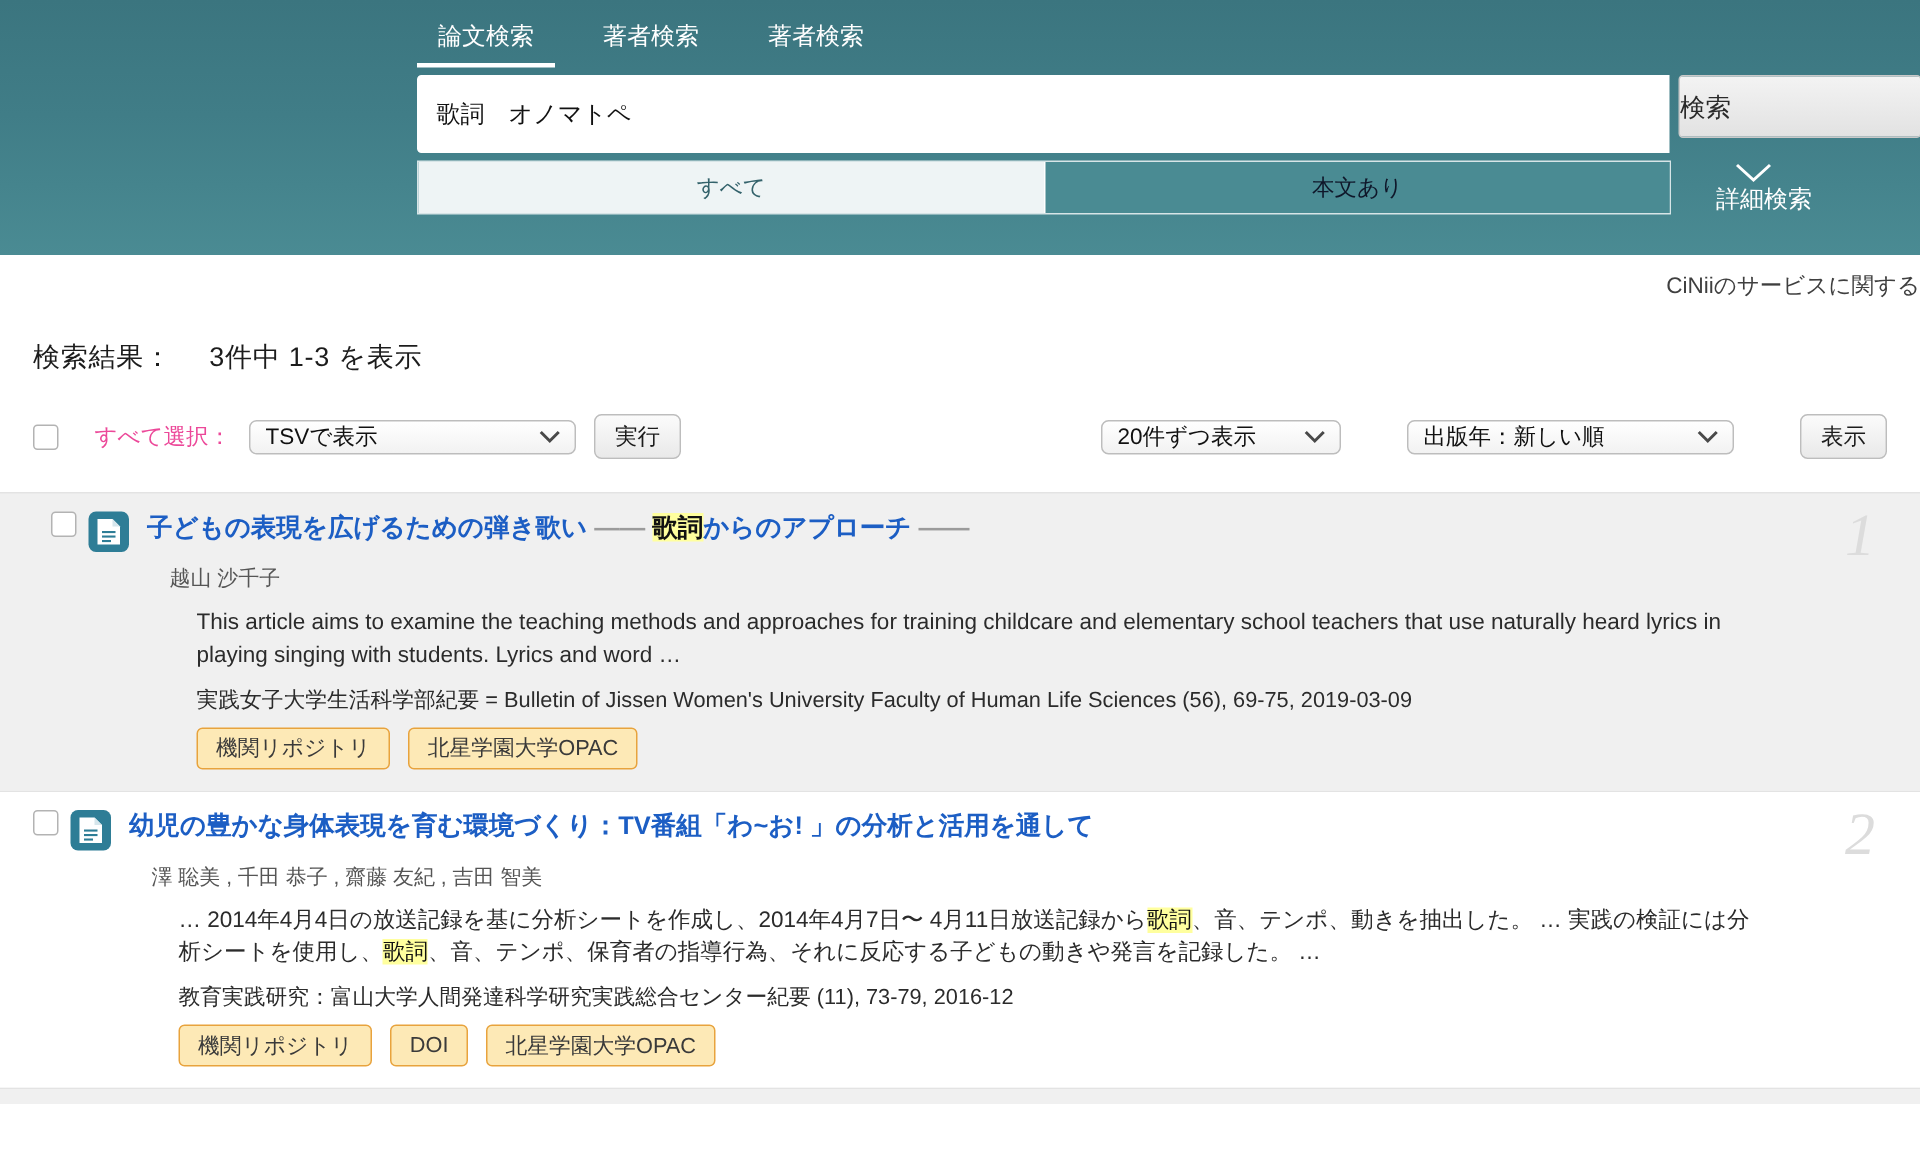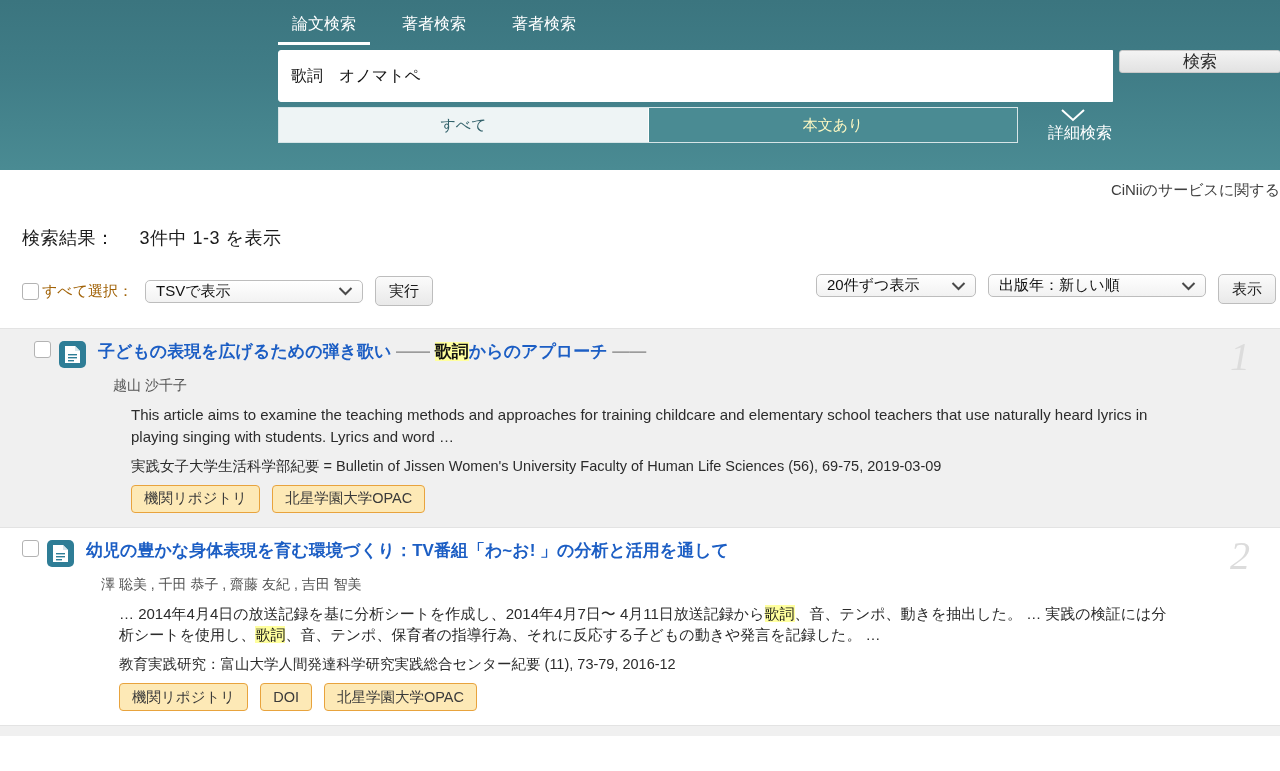--- a/index.html
+++ b/index.html
@@ -66,58 +66,58 @@
     padding: 0 12px;
     font-size: 16px;
     color: #111111;
     overflow: hidden;
     white-space: nowrap;
   }
   .searchbtn {
     flex: 0 0 auto;
     min-width: 162px;
     margin-left: 6px;
-    height: 23px;
+    height: 42px;
     background: linear-gradient(to bottom, #f3f3f3, #e2e2e2);
     border: 1px solid #c9c9c9;
     border-radius: 3px;
     box-sizing: border-box;
     display: flex;
     align-items: center;
-    justify-content: center;
+    justify-content: flex-start;
     font-size: 17px;
     color: #2a2a2a;
     cursor: pointer;
   }
   .filterrow {
     position: absolute;
     left: 278px;
     top: 107px;
     display: flex;
     align-items: center;
     height: 36px;
   }
   .seg {
     display: flex;
-    width: 740px;
+    width: 836px;
     height: 36px;
     border: 1px solid #d7e5e7;
     box-sizing: border-box;
   }
   .seg-item {
     flex: 1 1 50%;
     display: flex;
     align-items: center;
     justify-content: center;
     font-size: 15px;
     cursor: pointer;
     box-sizing: border-box;
   }
   .seg-item.off { background: #eef4f5; color: #33626b; }
-  .seg-item.on  { background: #4a8b93; color: #fef9c3; border-left: 1px solid #ffffff; }
+  .seg-item.on  { background: #4a8b93; color: #0f172a; border-left: 1px solid #ffffff; }
   .adv {
     display: flex;
     align-items: center;
     margin-left: 30px;
     color: #ffffff;
     font-size: 16px;
     cursor: pointer;
     white-space: nowrap;
     flex-direction: column;
   }
@@ -156,38 +156,40 @@
   .toolbar-left {
     position: absolute;
     left: 22px;
     top: 0;
     display: flex;
     align-items: center;
     height: 34px;
   }
   .toolbar-right {
     position: absolute;
-    right: 4px;
+    right: 22px;
     top: 0;
     display: flex;
+    align-items: center;
     height: 34px;
+    gap: 32px;
   }
   .chk {
     width: 17px; height: 17px;
     border: 1px solid #b3b3b3;
     border-radius: 3px;
     background: #ffffff;
     box-sizing: border-box;
     cursor: pointer;
     flex: 0 0 auto;
   }
   .selall-label {
-    margin-left: 3px;
-    font-size: 15px;
-    color: #a16207;
+    margin-left: 24px;
+    font-size: 15px;
+    color: #ec4899;
     white-space: nowrap;
   }
   .sel {
     position: relative;
     height: 23px;
     background: linear-gradient(to bottom, #ffffff, #f2f2f2);
     border: 1px solid #bdbdbd;
     border-radius: 5px;
     box-sizing: border-box;
     display: flex;

